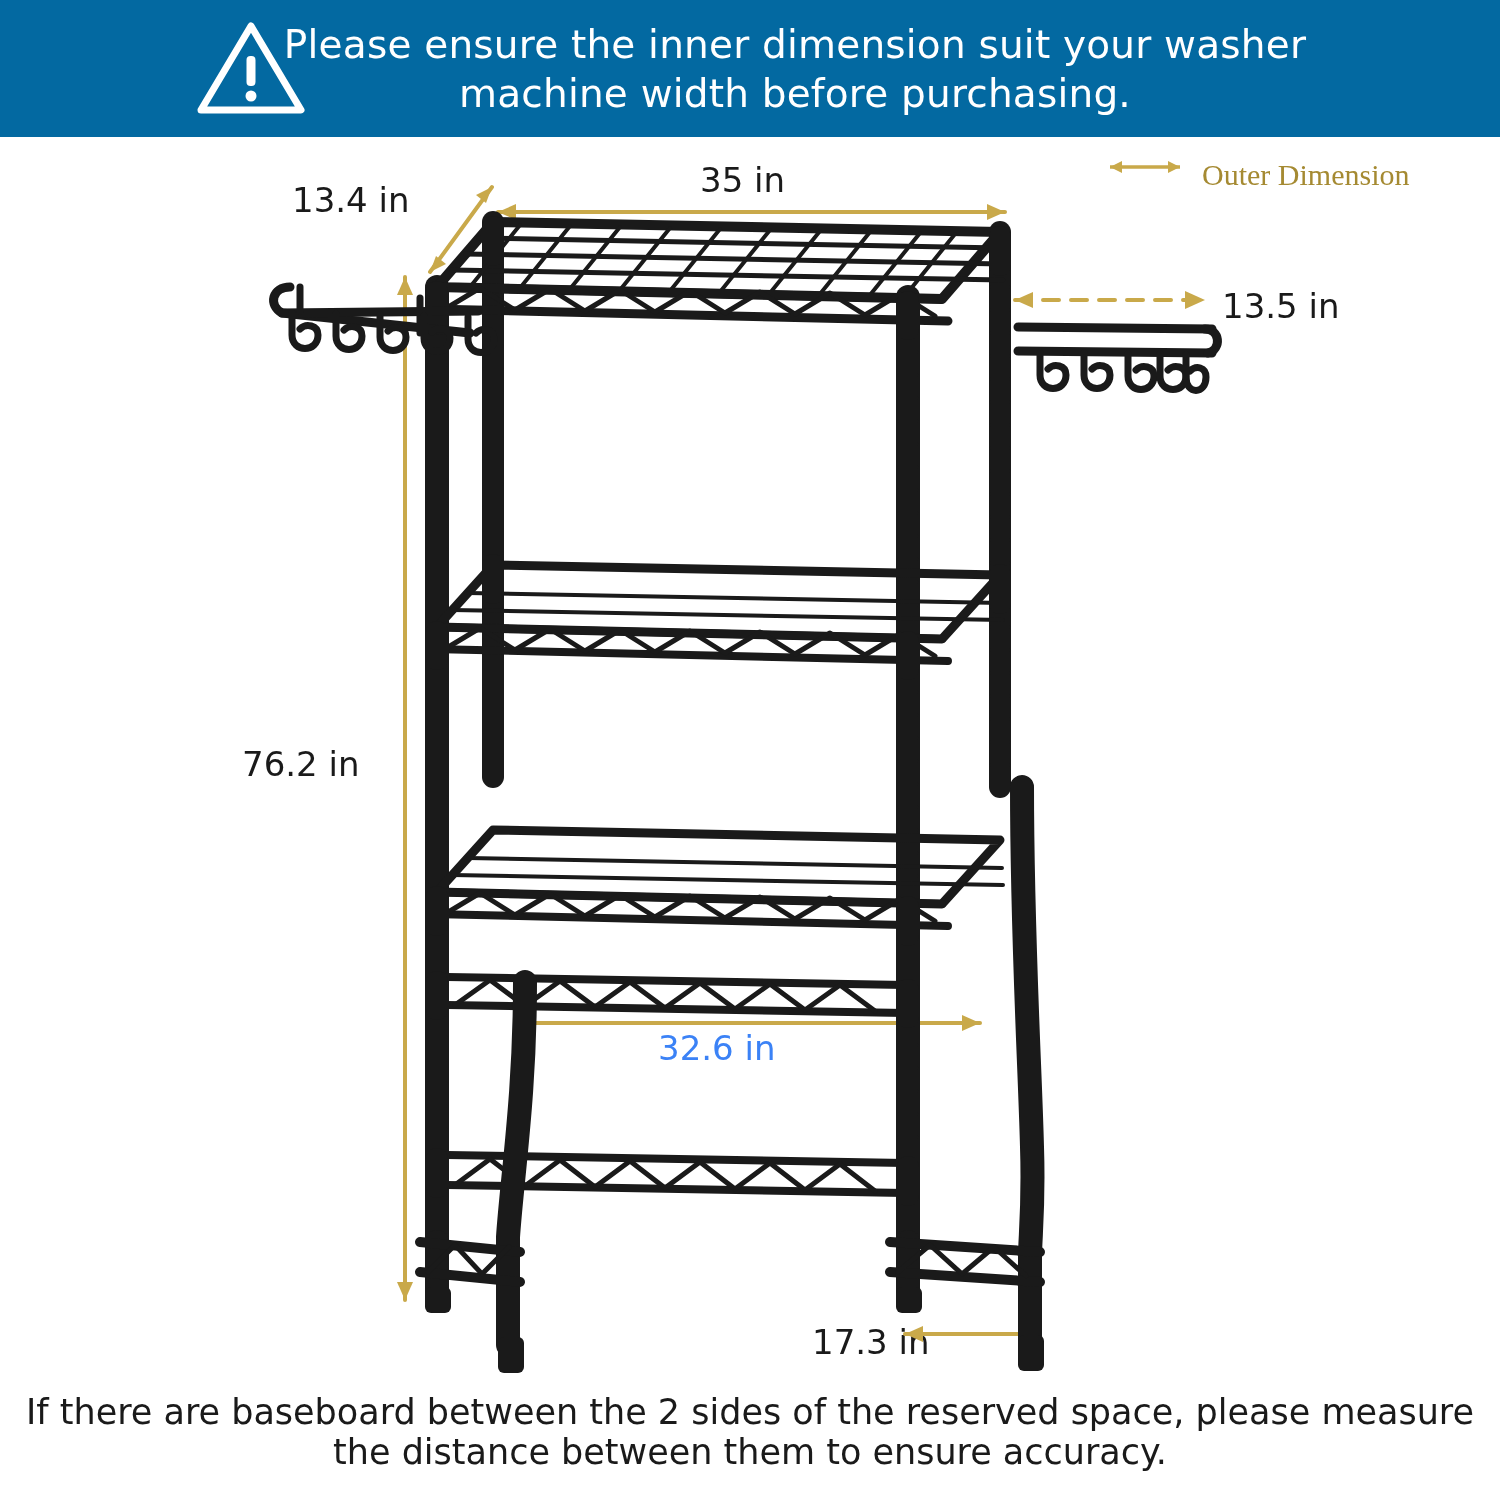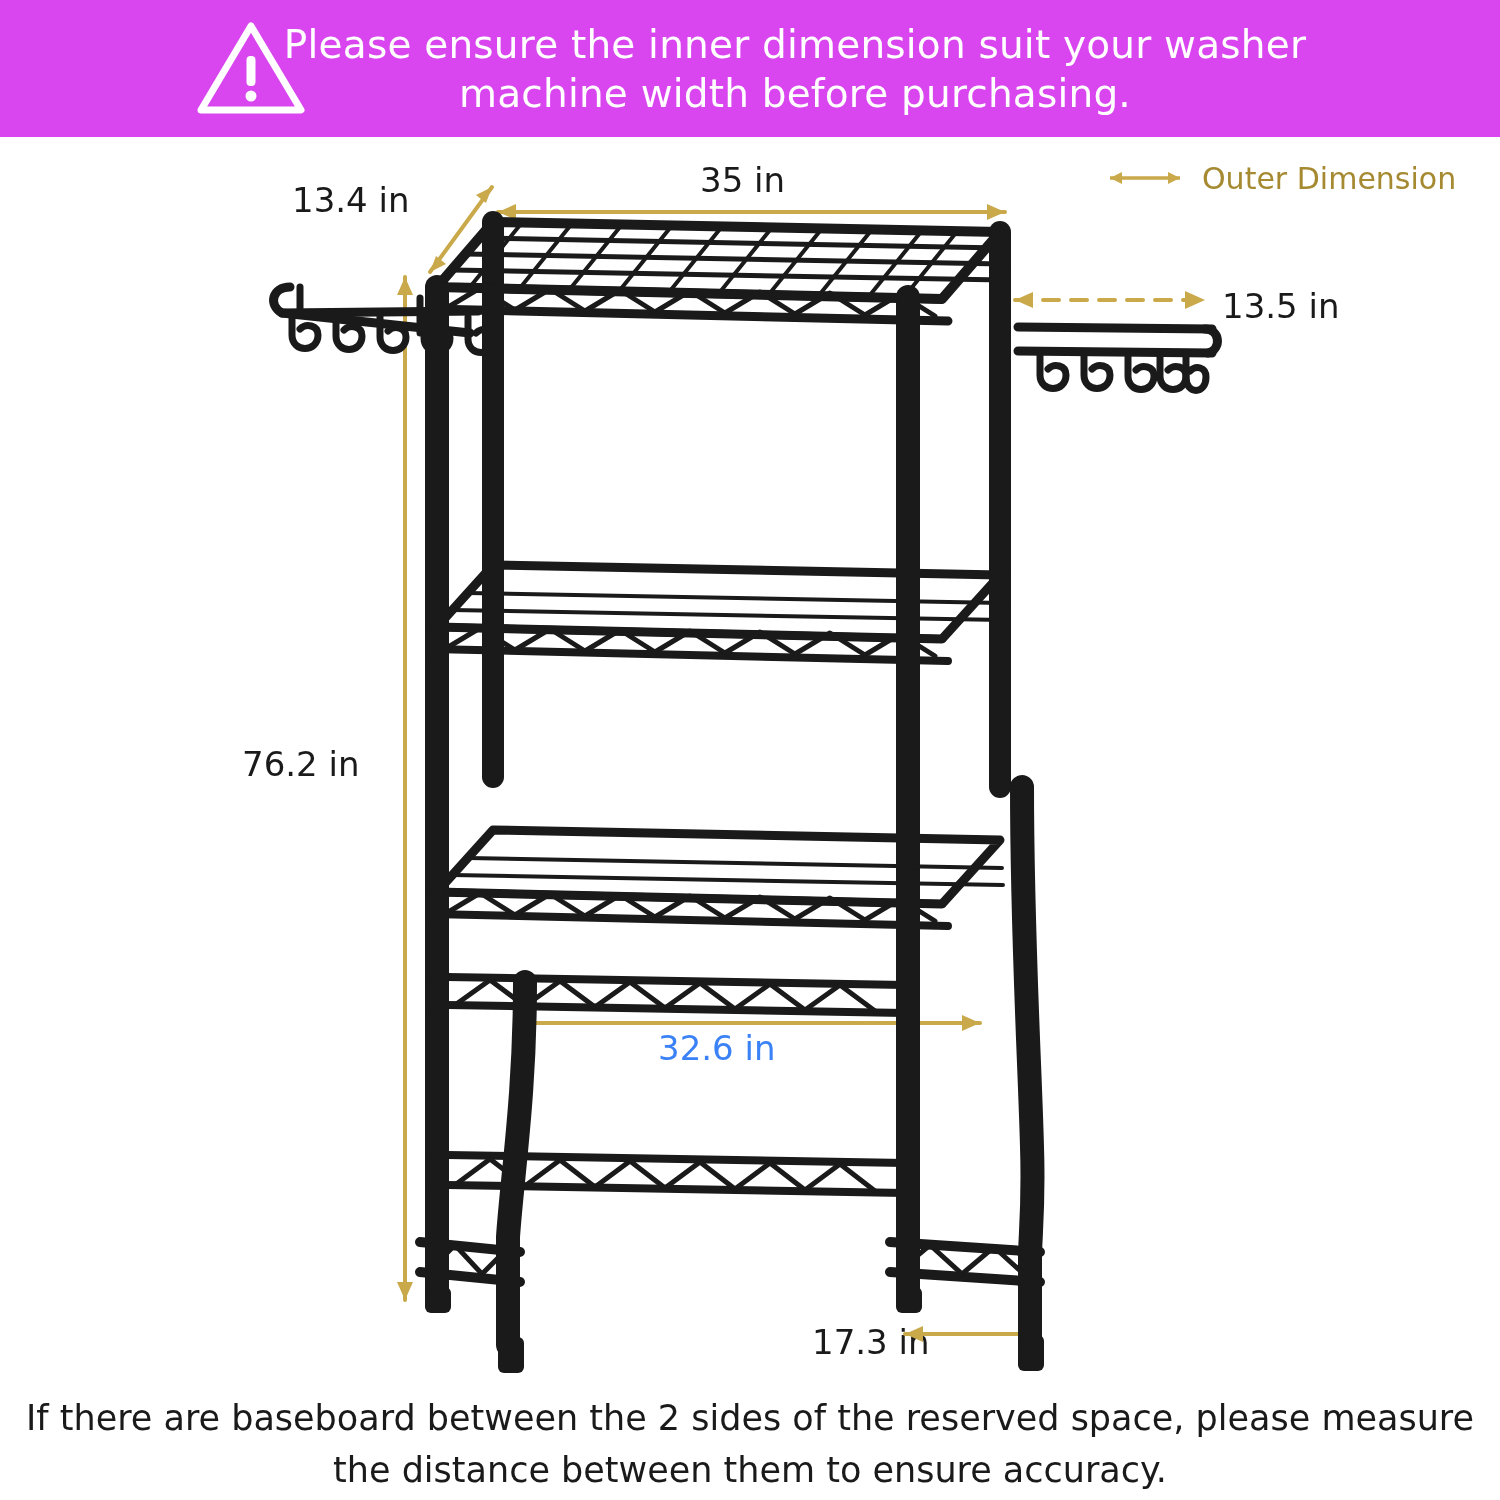--- a/index.html
+++ b/index.html
@@ -15,21 +15,21 @@
     overflow: hidden;
   }
 
   
   .banner {
     position: absolute;
     left: 0;
     top: 0;
     width: 1500px;
     height: 137px;
-    background: #d946ef;
+    background: #0369a1;
     display: flex;
     align-items: center;
     justify-content: center;
     box-sizing: border-box;
     padding-left: 30px;
   }
   .banner-icon {
     position: absolute;
     left: 196px;
     top: 20px;
@@ -48,22 +48,22 @@
 
   
   .legend {
     position: absolute;
     right: 30px;
     top: 158px;
     width: 370px;
   }
   .legend-row {
     display: flex;
-    align-items: center;
     height: 40px;
+    font-family: Liberation Serif, serif;
   }
   .legend-arrow {
     width: 90px;
     height: 18px;
     flex: 0 0 90px;
   }
   .legend-label {
     font-size: 30px;
     color: #a58a32;
     margin-left: 12px;
@@ -101,21 +101,21 @@
   }
 
   
   .footer {
     position: absolute;
     left: 0;
     top: 1392px;
     width: 1500px;
     text-align: center;
     font-size: 35px;
-    line-height: 52px;
+    line-height: 40px;
     color: #1a1a1a;
   }
 </style>
 </head>
 <body>
 
 <div class="banner">
   <svg class="banner-icon" viewBox="0 0 110 96">
     <path d="M55 6 L105 90 L5 90 Z" fill="none" stroke="#ffffff" stroke-width="7" stroke-linejoin="round"></path>
     <rect x="50.5" y="36" width="9" height="30" rx="4" fill="#ffffff"></rect>

